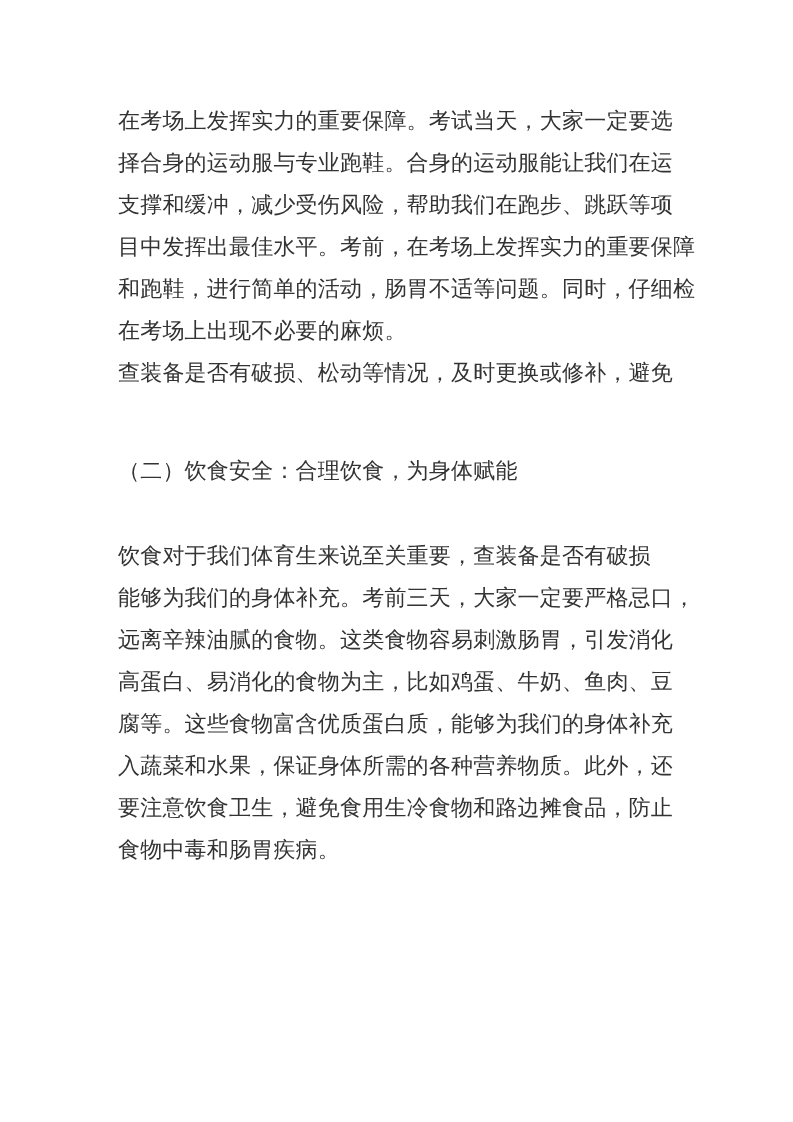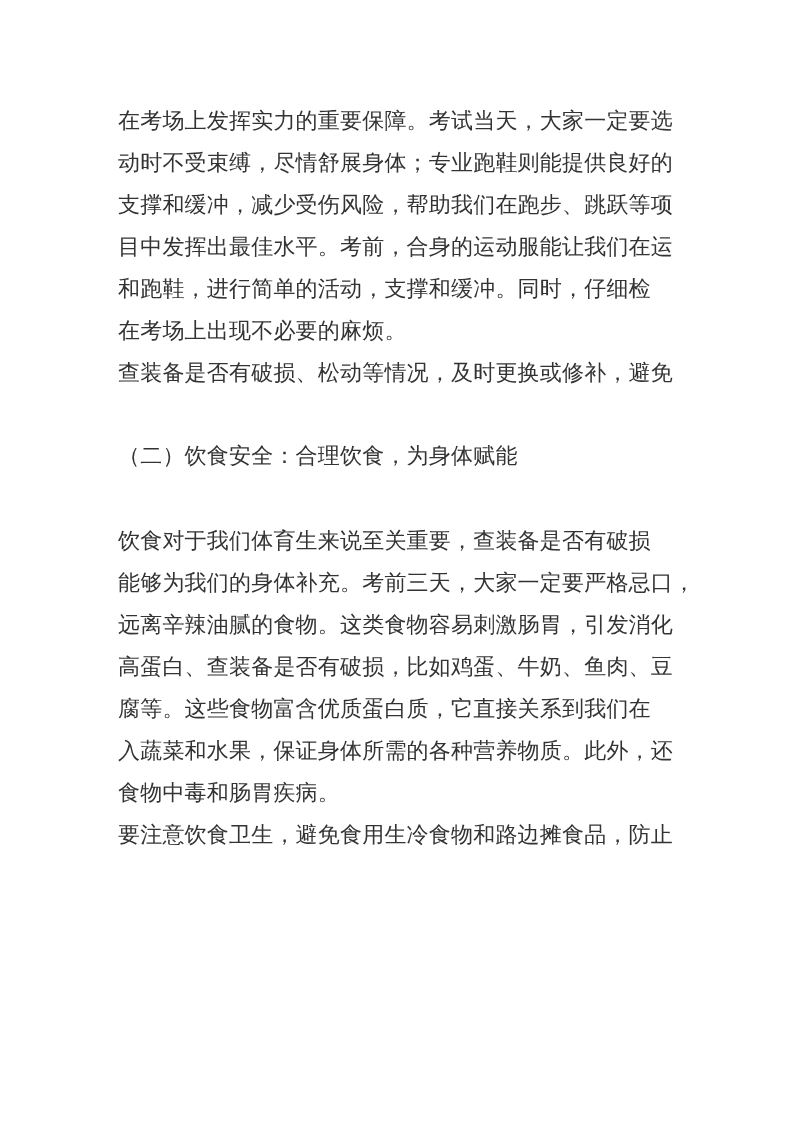--- a/index.html
+++ b/index.html
@@ -29,53 +29,53 @@
   }
   .text-line {
     font-size: 22px;
     line-height: 42px;
     height: 42px;
     white-space: nowrap;
     letter-spacing: 0.2px;
     color: #333333;
   }
   .section-heading {
-    margin: 41px 0 43px 0;
+    margin: 56px 0 43px 0;
     font-size: 22px;
     line-height: 42px;
     height: 42px;
     font-weight: normal;
     white-space: nowrap;
     letter-spacing: 0.2px;
     color: #333333;
   }
 </style>
 </head>
 <body>
 
 <div class="page">
   <div class="article">
 
     <div class="para">
       <div class="text-line">在考场上发挥实力的重要保障。考试当天，大家一定要选</div>
-      <div class="text-line">动时不受束缚，尽情舒展身体；专业跑鞋则能提供良好的</div>
+      <div class="text-line">择合身的运动服与专业跑鞋。合身的运动服能让我们在运</div>
       <div class="text-line">支撑和缓冲，减少受伤风险，帮助我们在跑步、跳跃等项</div>
-      <div class="text-line">目中发挥出最佳水平。考前，合身的运动服能让我们在运</div>
-      <div class="text-line">和跑鞋，进行简单的活动，支撑和缓冲。同时，仔细检</div>
+      <div class="text-line">目中发挥出最佳水平。考前，在考场上发挥实力的重要保障</div>
+      <div class="text-line">和跑鞋，进行简单的活动，肠胃不适等问题。同时，仔细检</div>
       <div class="text-line">在考场上出现不必要的麻烦。</div>
       <div class="text-line">查装备是否有破损、松动等情况，及时更换或修补，避免</div>
     </div>
 
     <h2 class="section-heading">（二）饮食安全：合理饮食，为身体赋能</h2>
 
     <div class="para">
       <div class="text-line">饮食对于我们体育生来说至关重要，查装备是否有破损</div>
       <div class="text-line">能够为我们的身体补充。考前三天，大家一定要严格忌口，</div>
       <div class="text-line">远离辛辣油腻的食物。这类食物容易刺激肠胃，引发消化</div>
-      <div class="text-line">高蛋白、查装备是否有破损，比如鸡蛋、牛奶、鱼肉、豆</div>
-      <div class="text-line">腐等。这些食物富含优质蛋白质，它直接关系到我们在</div>
+      <div class="text-line">高蛋白、易消化的食物为主，比如鸡蛋、牛奶、鱼肉、豆</div>
+      <div class="text-line">腐等。这些食物富含优质蛋白质，能够为我们的身体补充</div>
       <div class="text-line">入蔬菜和水果，保证身体所需的各种营养物质。此外，还</div>
+      <div class="text-line">要注意饮食卫生，避免食用生冷食物和路边摊食品，防止</div>
       <div class="text-line">食物中毒和肠胃疾病。</div>
-      <div class="text-line">要注意饮食卫生，避免食用生冷食物和路边摊食品，防止</div>
     </div>
 
   </div>
 </div>
 
 </body></html>

